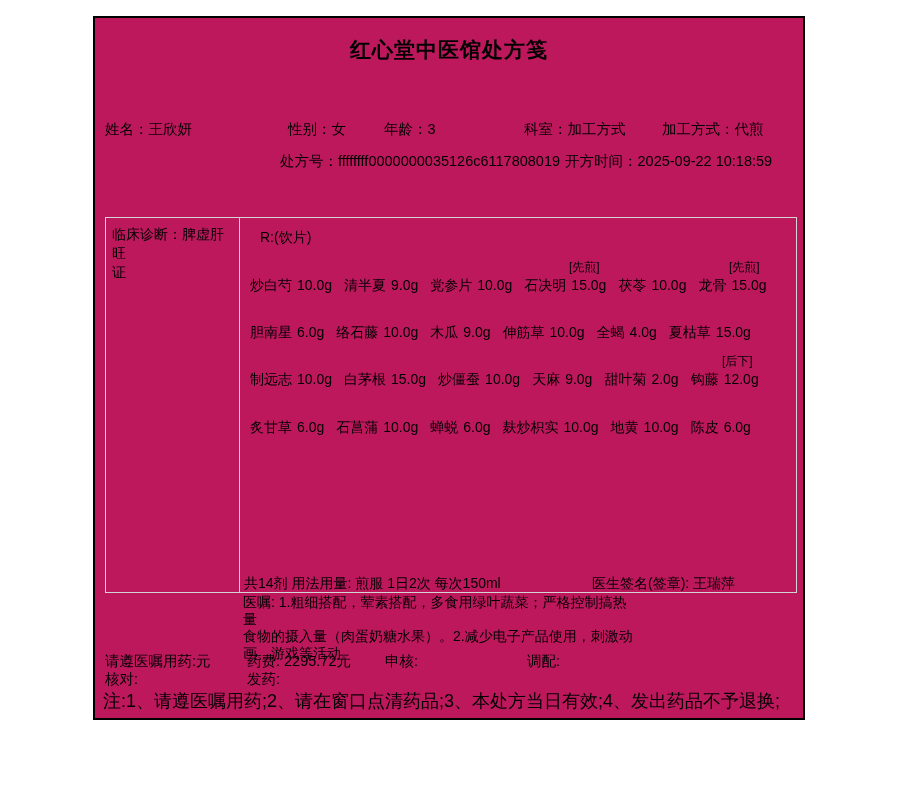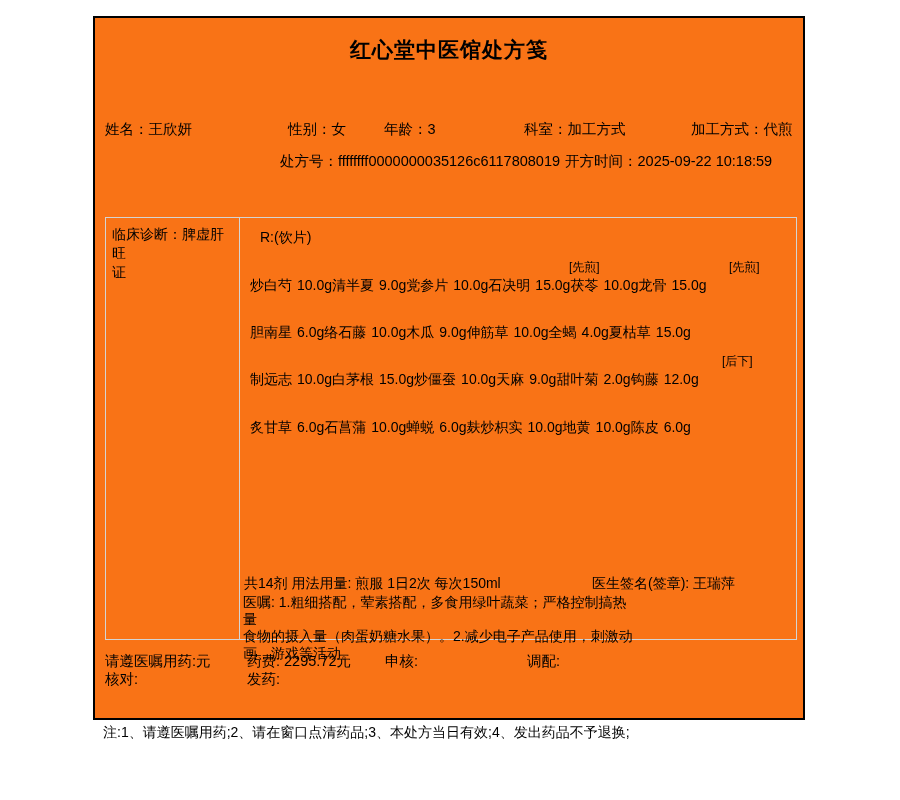--- a/index.html
+++ b/index.html
@@ -1,65 +1,65 @@
 <!DOCTYPE html>
 <html><head>
 <meta charset="utf-8">
 <style>
   * { margin:0; padding:0; box-sizing:border-box; }
   html,body { width:900px; height:800px; background:#ffffff; color:#000;
     font-family:"Liberation Sans", sans-serif; }
   .sheet {
     position:absolute; left:93px; top:16px; width:712px; height:704px;
-    border:2px solid #000; background:#f97316;
+    border:2px solid #000; background:#be185d;
   }
   .title {
     position:absolute; top:18px; left:0; width:100%;
     text-align:center; font-size:21px; font-weight:bold; letter-spacing:1px;
   }
   .info-field { position:absolute; font-size:14.5px; white-space:nowrap; }
   .row1 { top:102px; }
   .row2 { top:134px; }
   .rx-table {
-    position:absolute; left:10px; top:199px; width:692px; height:423px;
+    position:absolute; left:10px; top:199px; width:692px; height:376px;
     border:1px solid #d4d4d4;
   }
   .diag-cell {
     position:absolute; left:0; top:0; width:134px; height:100%;
     border-right:1px solid #d4d4d4; padding:7px 6px;
     font-size:14px; line-height:19px; white-space:pre-line;
   }
   .rx-header { position:absolute; left:165px; top:211px; font-size:14px; }
   .med-row {
     position:absolute; left:155px; white-space:nowrap;
     font-size:14px;
   }
-  .med-item { }
+  .med-item { margin-right:12px; }
   .med-dose { margin-left:5px; }
   .med-tag { position:absolute; top:-18px; font-size:12px; }
   .usage-line { position:absolute; top:557px; left:0; width:100%; font-size:14px; }
   .usage-text { position:absolute; left:149px; top:0; white-space:nowrap; }
   .doctor-sign { position:absolute; left:497px; top:0; white-space:nowrap; }
   .advice {
     position:absolute; left:148px; top:576px; width:392px;
     font-size:14px; line-height:17px; white-space:pre-line;
   }
   .footer-field { position:absolute; font-size:14.5px; white-space:nowrap; }
   .frow1 { top:634px; }
   .frow2 { top:652px; }
-  .note-line { position:absolute; left:8px; top:671px; font-size:14px; white-space:nowrap;margin-top:35px; }
+  .note-line { position:absolute; left:8px; top:671px; font-size:18px; white-space:nowrap; }
   .x10  { left:10px; }
   .x149 { left:149px;margin-left:44px; }
   .x152 { left:152px; }
   .x289 { left:289px; }
   .x290 { left:290px; }
   .x429 { left:429px; }
   .x432 { left:432px; }
   .x470 { left:470px; }
-  .x567 { left:567px;margin-left:29px; }
+  .x567 { left:567px; }
   .x185 { left:185px; }
 </style>
 </head>
 <body>
 
 <div class="sheet">
 
   <div class="title">红心堂中医馆处方笺</div>
 
   <div class="info-field row1 x10">姓名：王欣妍</div>

